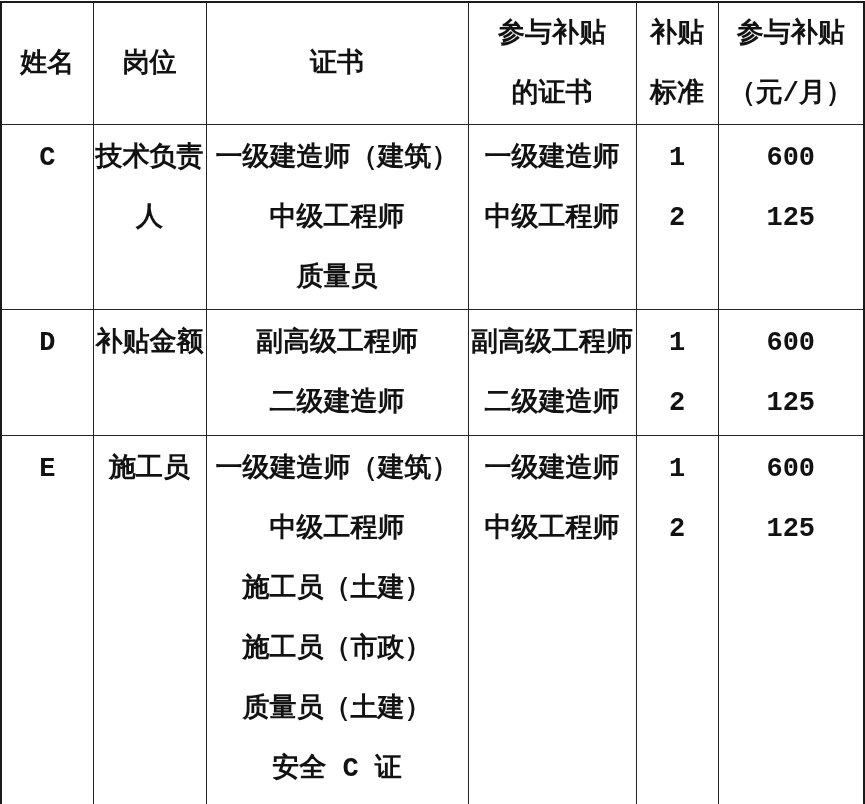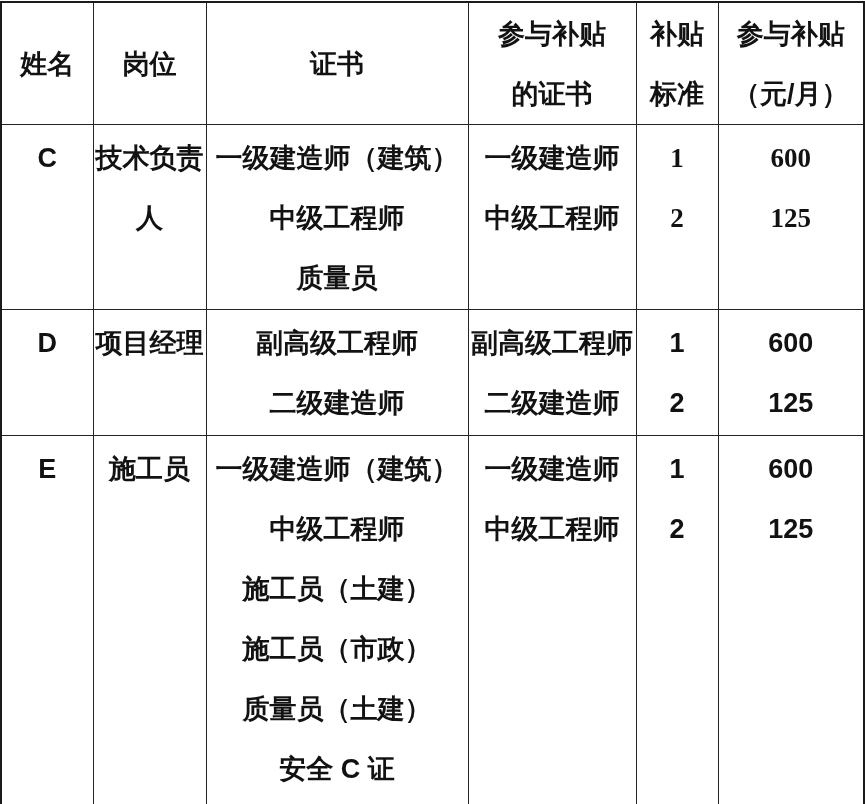--- a/index.html
+++ b/index.html
@@ -31,20 +31,21 @@
   }
   table.subsidy-table td,
   table.subsidy-table th {
     border: 1.5px solid #242424;
     padding: 0;
     text-align: center;
     line-height: 60px;
     font-weight: bold;
     word-break: break-all;
     overflow: hidden;
+    font-family: Liberation Mono, monospace;
   }
   table.subsidy-table {
     border: 2px solid #1a1a1a;
   }
   
   col.c-name    { width: 92px;  }
   col.c-pos     { width: 113px; }
   col.c-cert    { width: 262px; }
   col.c-subcert { width: 168px; }
   col.c-std     { width: 82px;  }
@@ -134,21 +135,21 @@
           <span class="line">600</span>
           <span class="line">125</span>
         </td>
       </tr>
 
       <tr class="data-row row-d">
         <td>
           <span class="line">D</span>
         </td>
         <td>
-          <span class="wrapline">项目经理</span>
+          <span class="wrapline">补贴金额</span>
         </td>
         <td>
           <span class="line">副高级工程师</span>
           <span class="line">二级建造师</span>
         </td>
         <td>
           <span class="line">副高级工程师</span>
           <span class="line">二级建造师</span>
         </td>
         <td>

